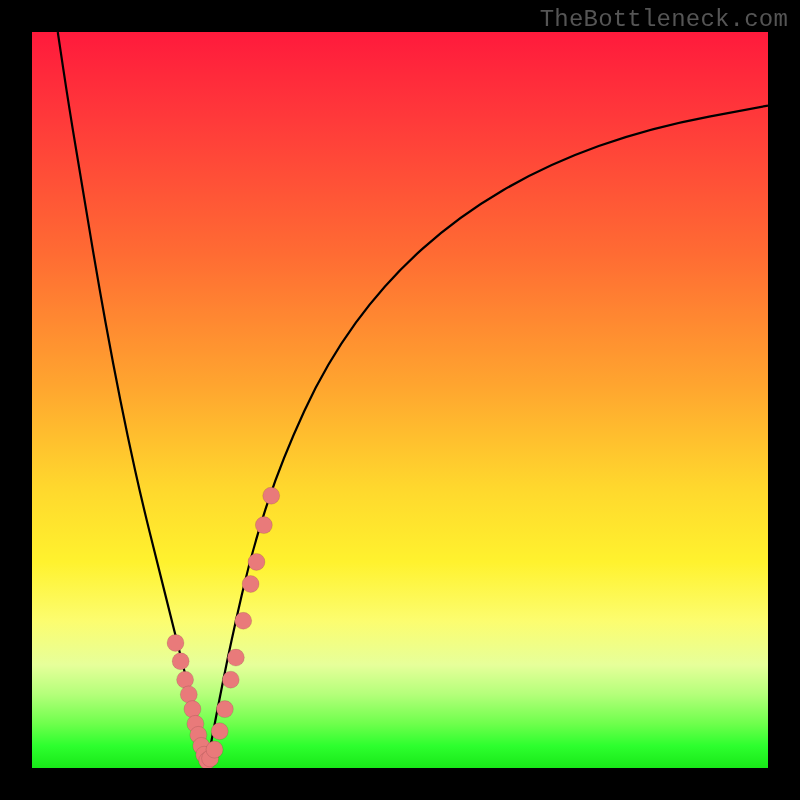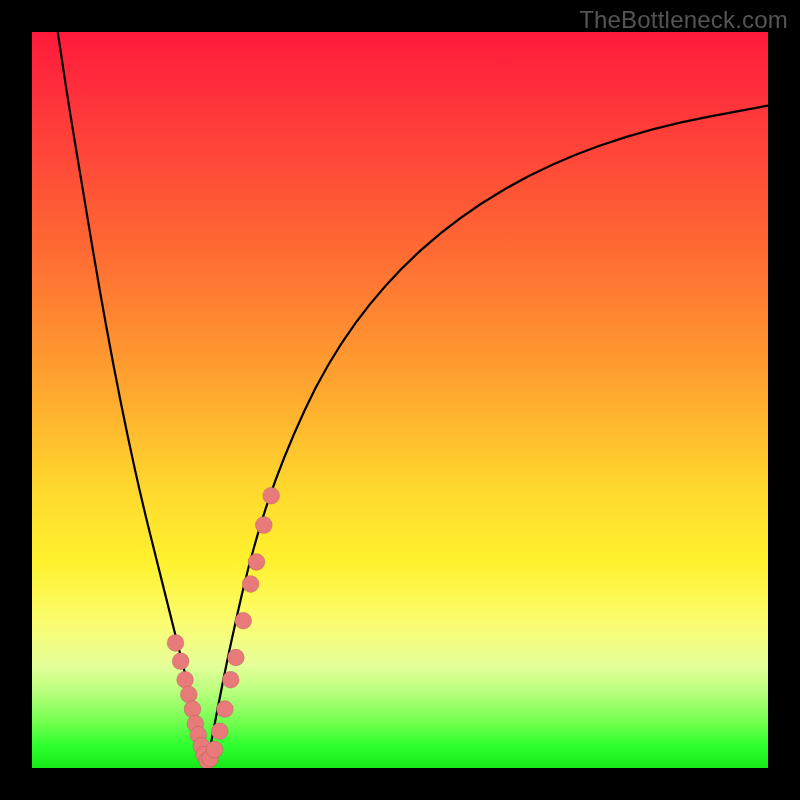--- a/index.html
+++ b/index.html
@@ -9,20 +9,21 @@
     height: 800px;
     overflow: hidden;
     background: #000;
     font-family: Arial, Helvetica, sans-serif;
   }
   .chart-container {
     position: relative;
     width: 800px;
     height: 800px;
     background: #000;
+    font-family: Liberation Mono, monospace;
   }
   .plot-area {
     position: absolute;
     left: 32px;
     top: 32px;
     width: 736px;
     height: 736px;
     
     background: linear-gradient(
       to bottom,

